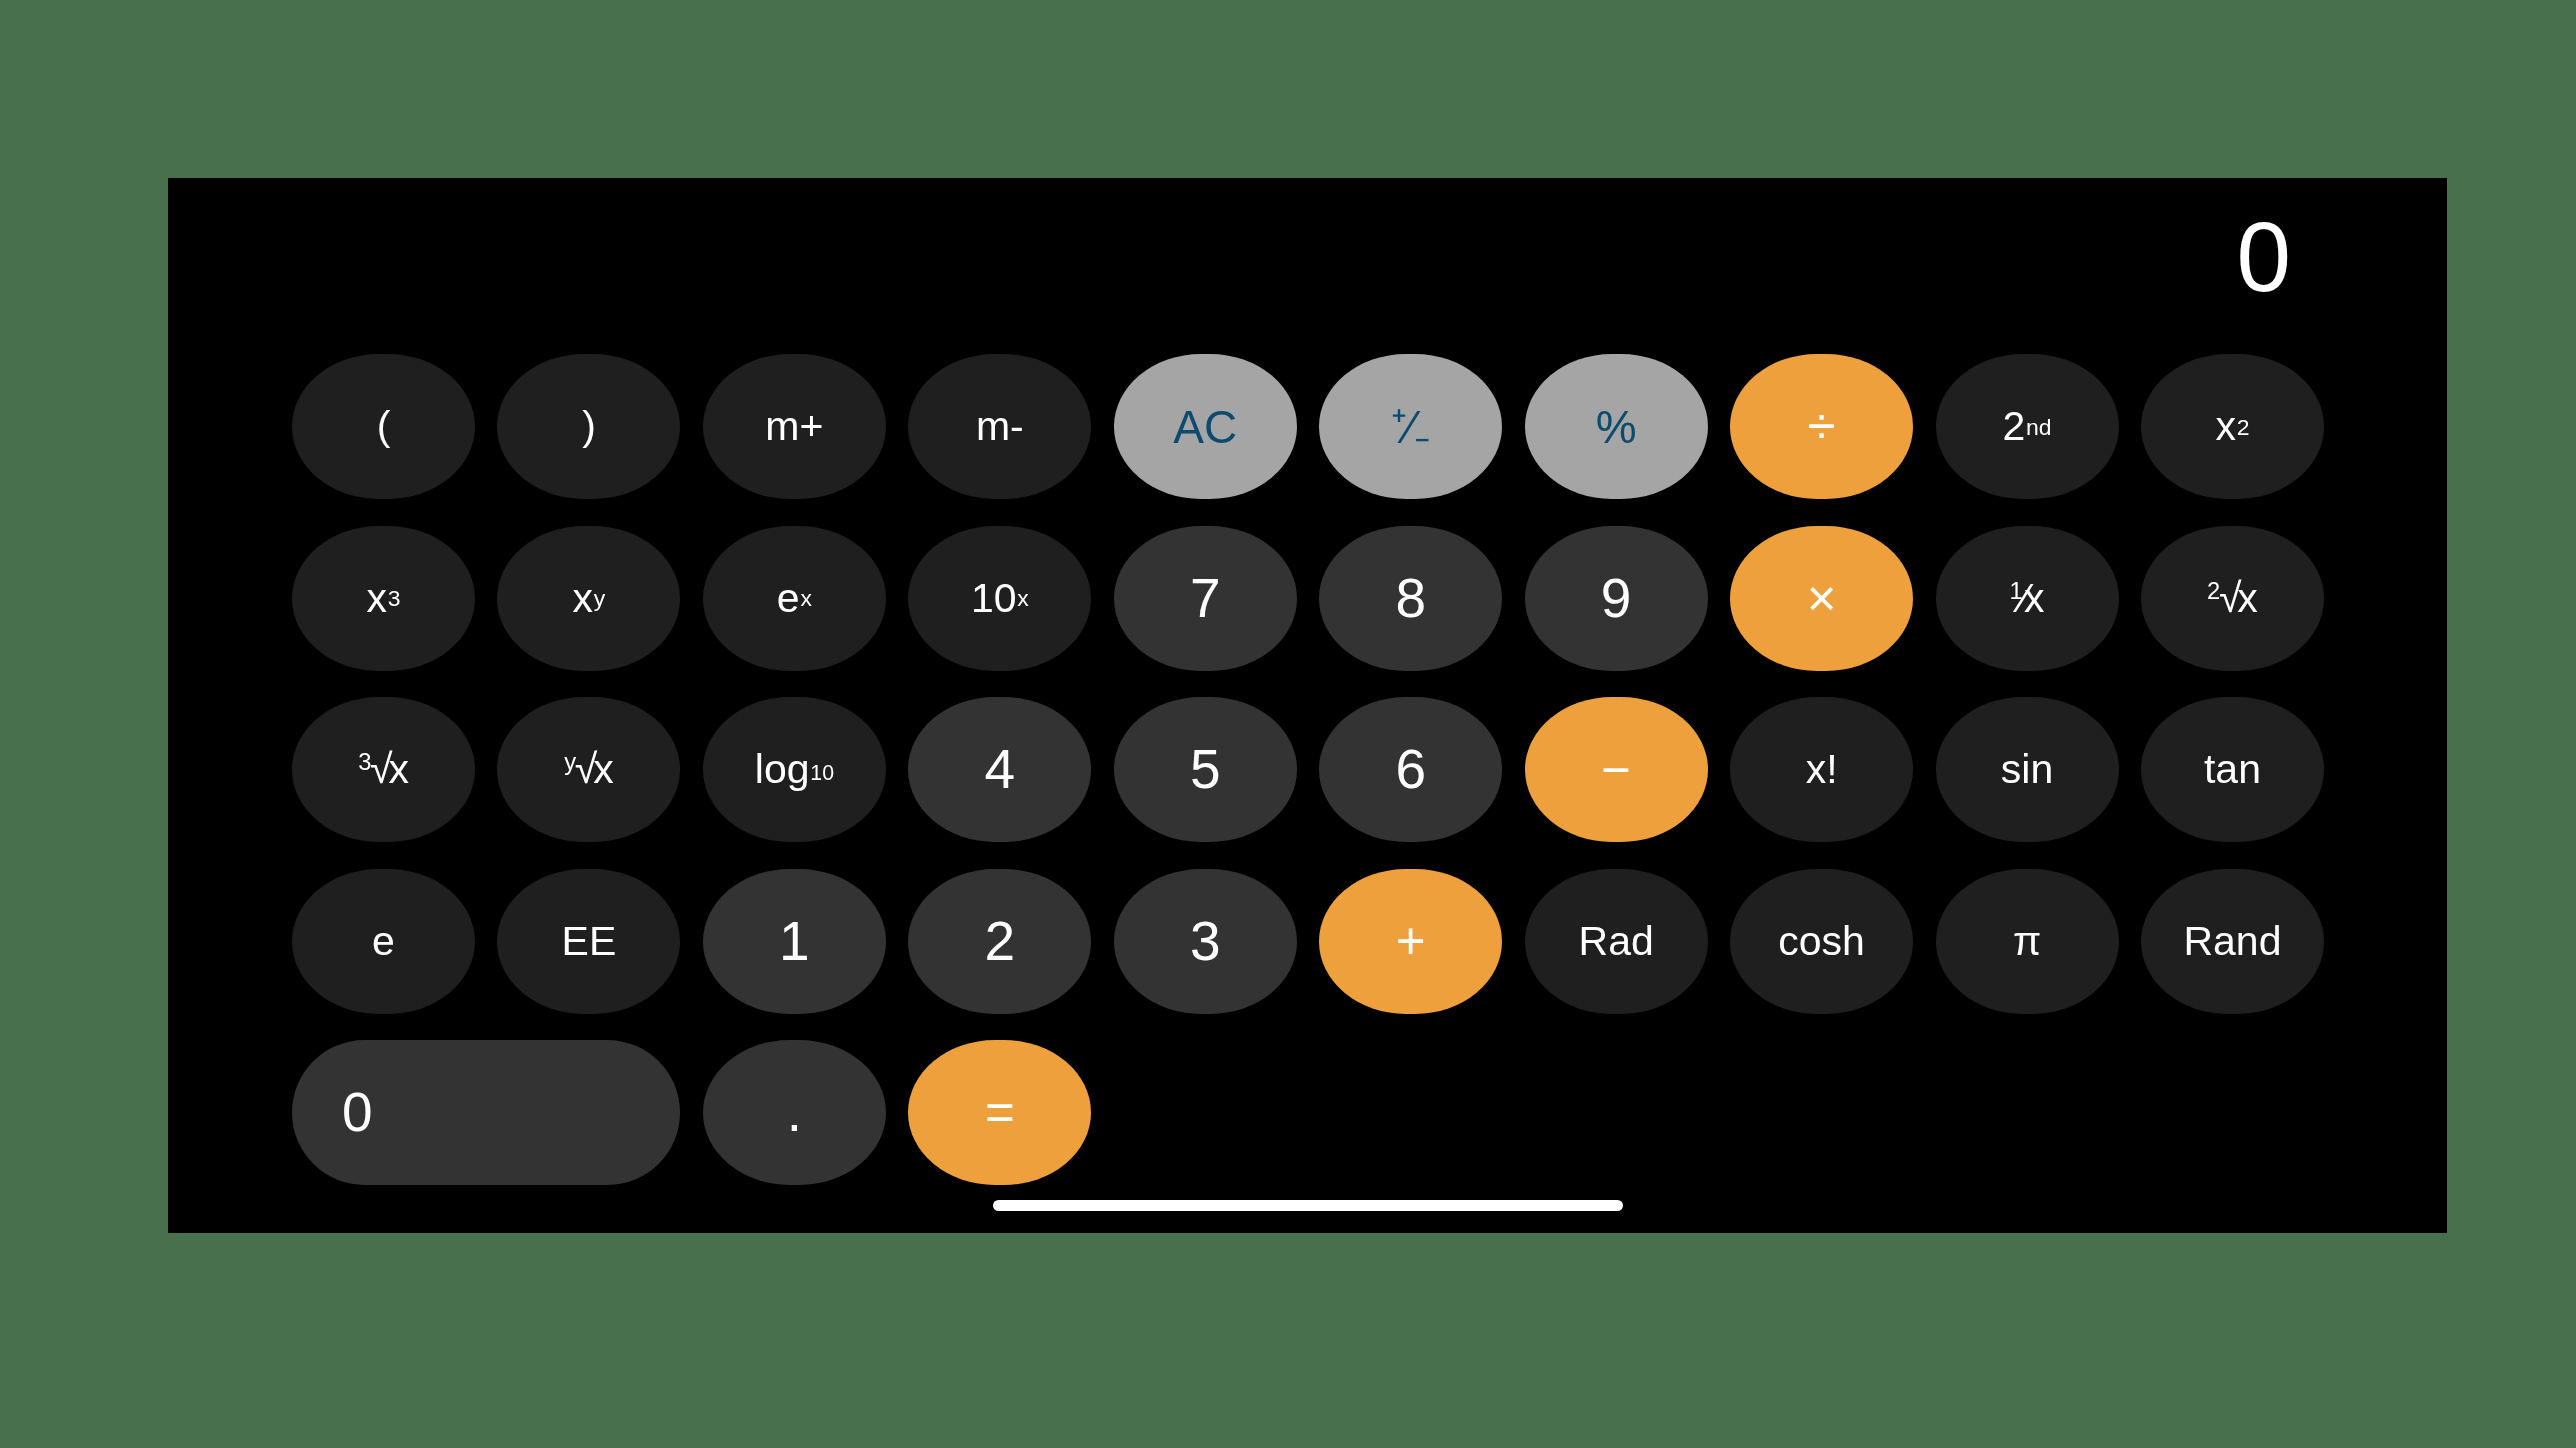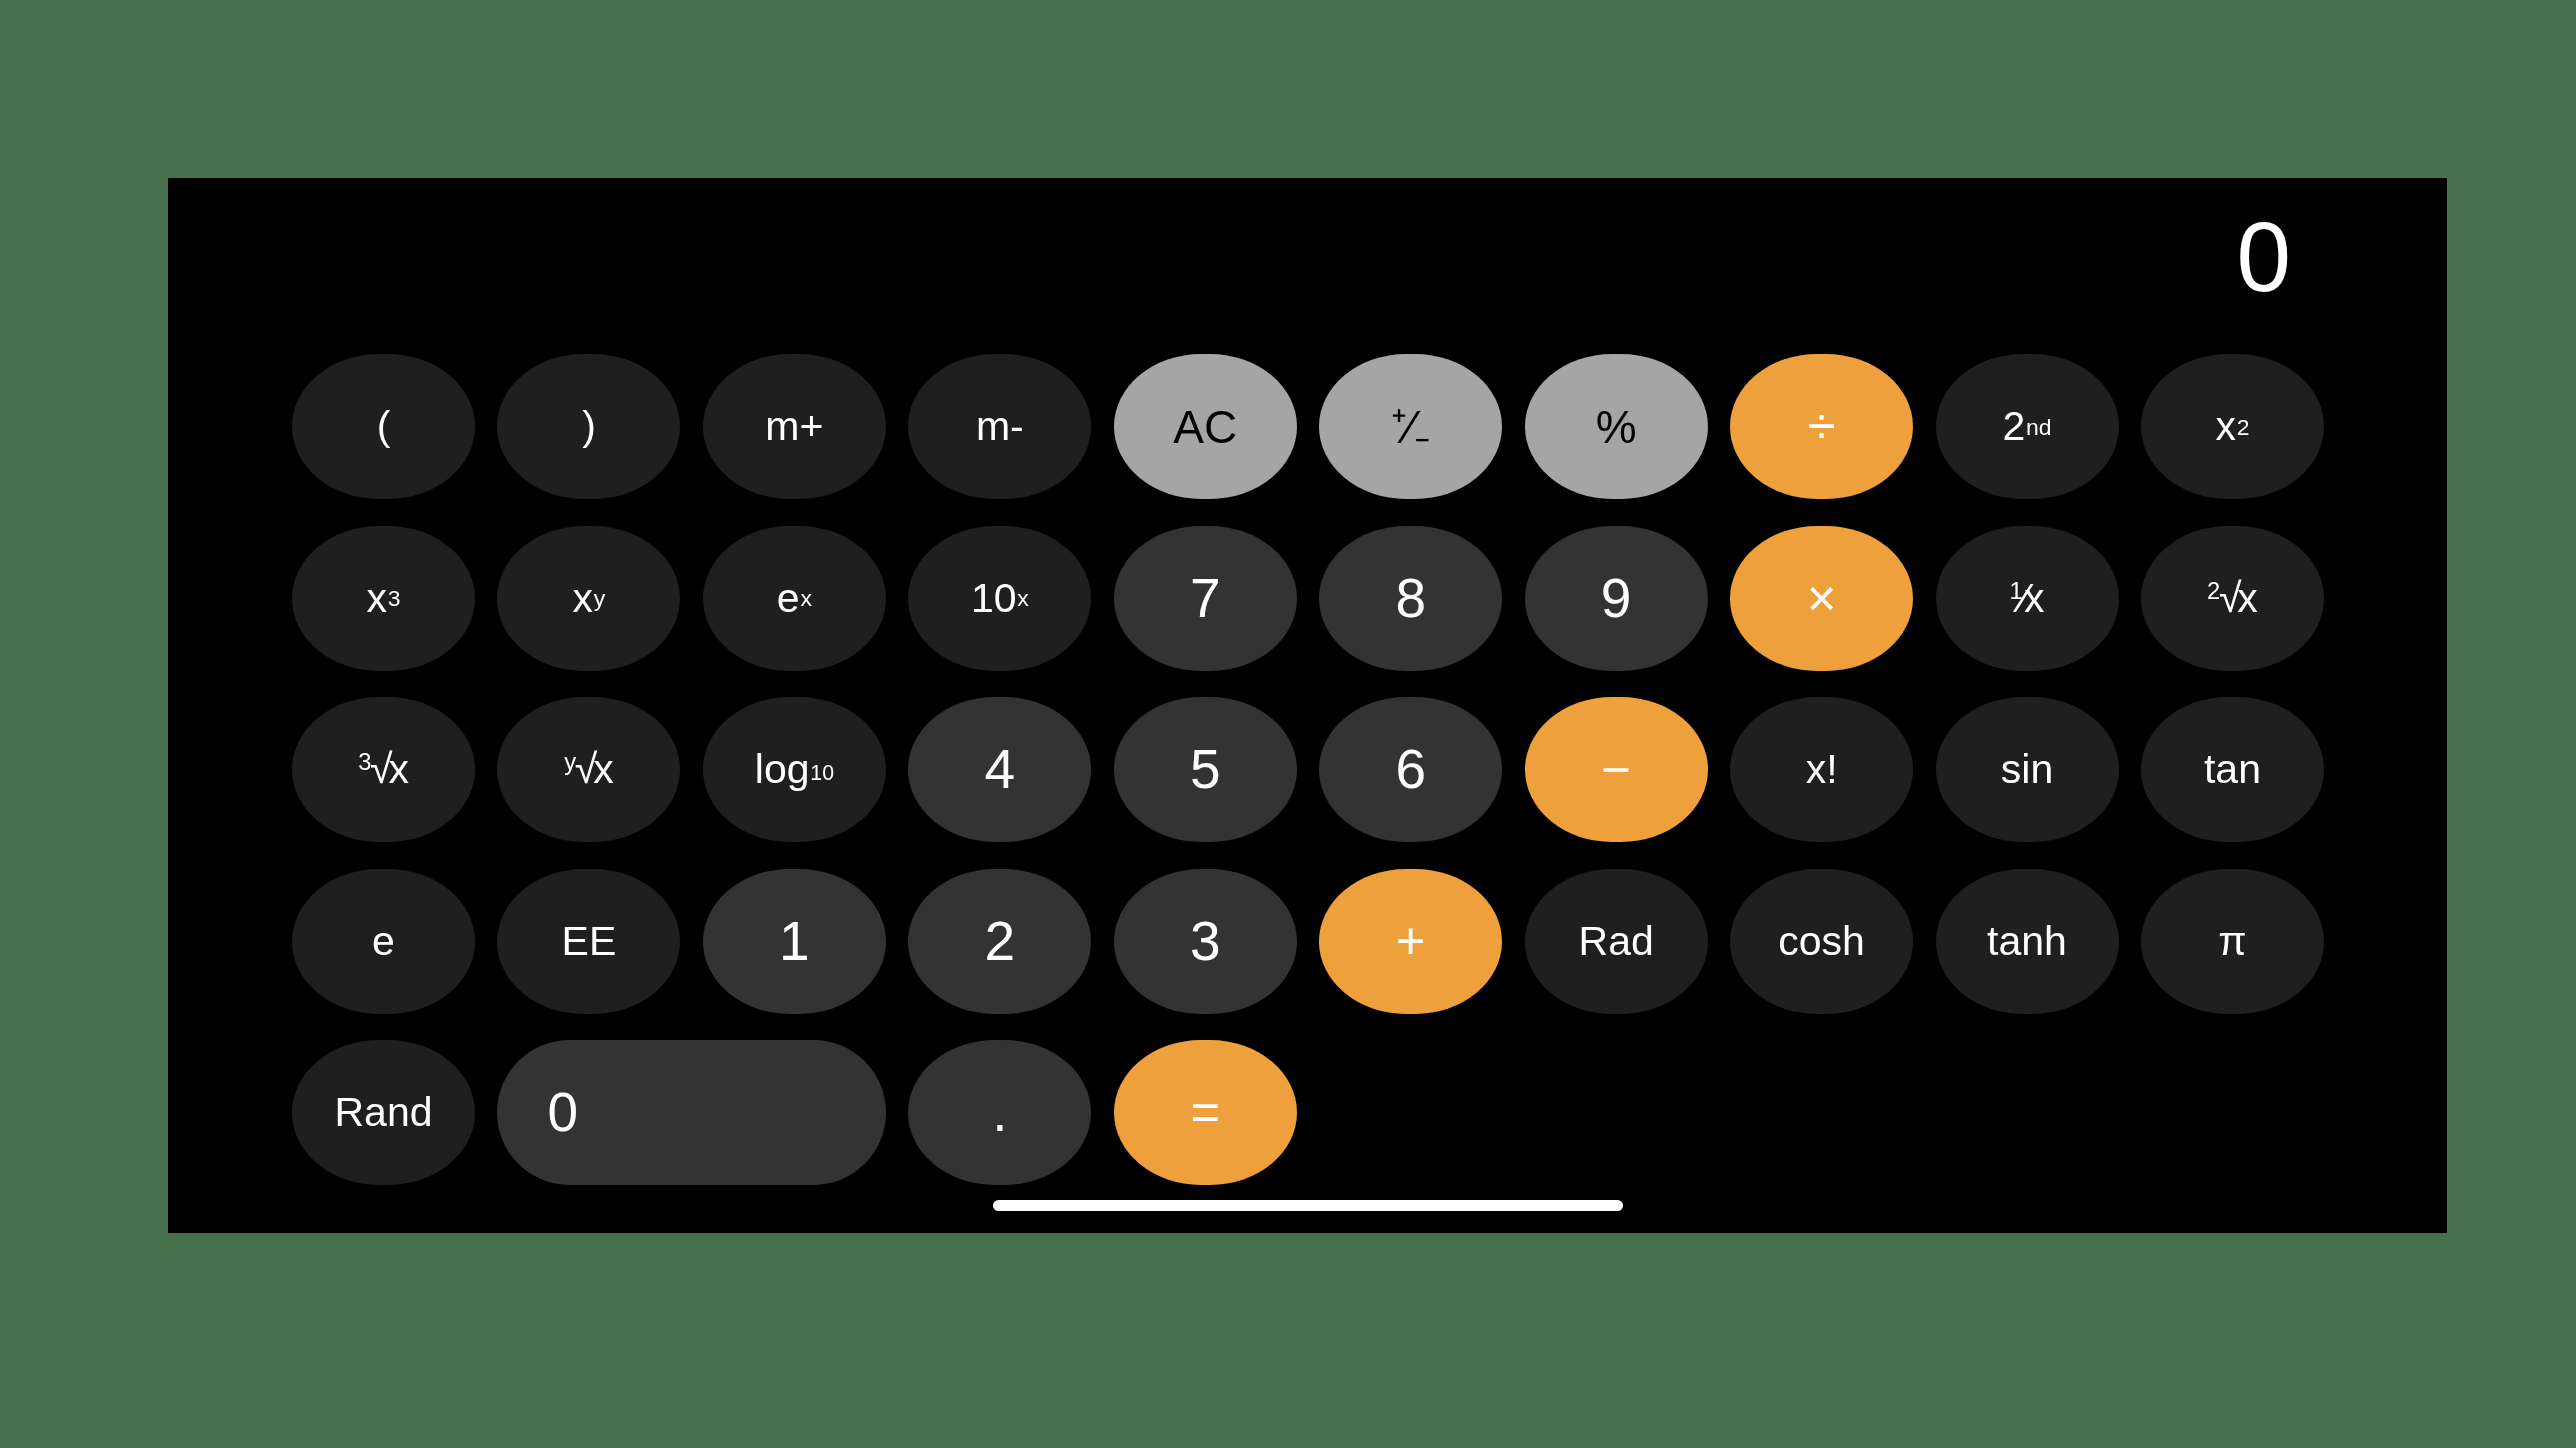--- a/index.html
+++ b/index.html
@@ -80,21 +80,21 @@
   }
 
   
   .key.fn {
     background: #1f1f1f;
     color: #ffffff;
     font-size: 41px;
   }
   .key.util {
     background: #a5a5a5;
-    color: #000000;
+    color: #0c4a6e;
     font-size: 46px;
   }
   .key.digit {
     background: #333333;
     color: #ffffff;
     font-size: 55px;
     font-weight: 300;
   }
   .key.op {
     background: #eda03c;
@@ -223,21 +223,20 @@
       <button class="key fn">sin</button>
       <button class="key fn">tan</button>
       <button class="key fn">e</button>
       <button class="key fn">EE</button>
       <button class="key digit">1</button>
       <button class="key digit">2</button>
       <button class="key digit">3</button>
       <button class="key op">+</button>
       <button class="key fn">Rad</button>
       <button class="key fn">cosh</button>
-      <button class="key fn">tanh</button>
       <button class="key fn">π</button>
       <button class="key fn">Rand</button>
       <button class="key digit wide">0</button>
       <button class="key digit">.</button>
       <button class="key op">=</button>
     </div>
 
   <div id="home-indicator"></div>
 
 </div>

